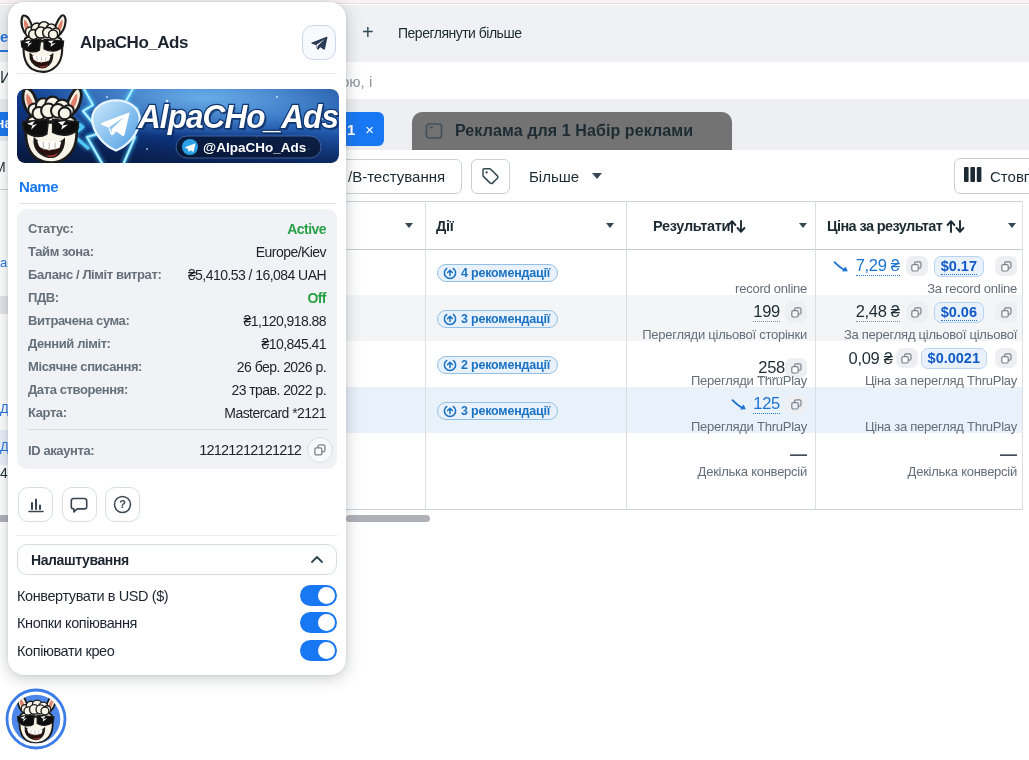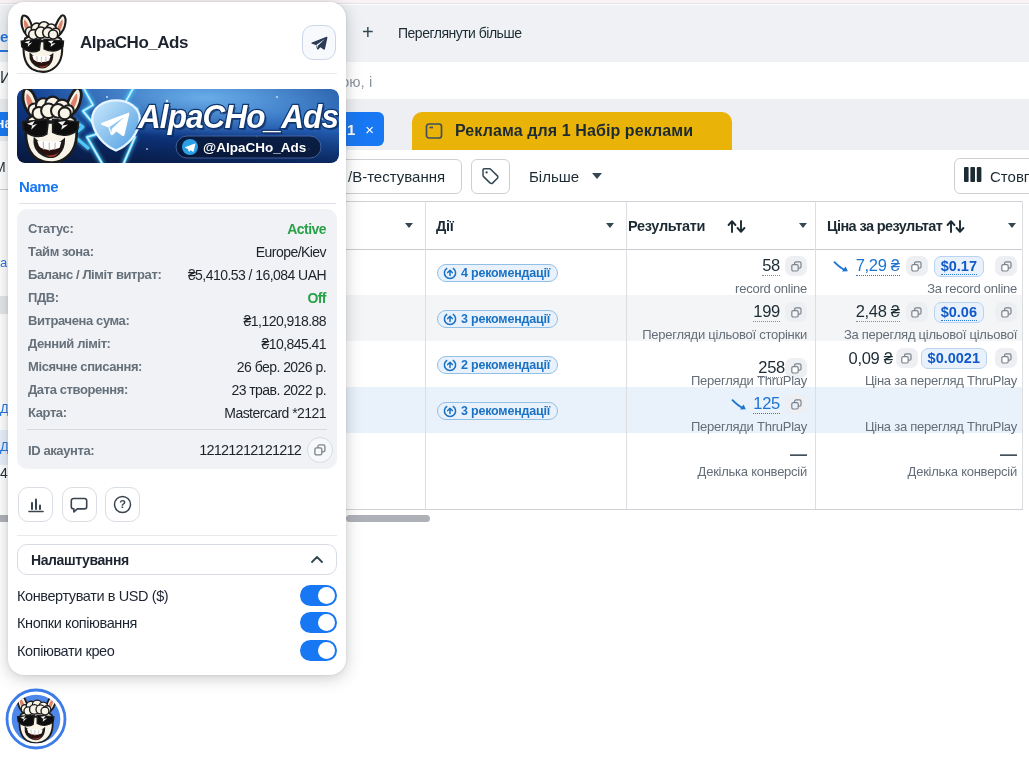--- a/index.html
+++ b/index.html
@@ -7,21 +7,21 @@
   
   #bg { position:absolute; inset:0; }
   .strip-top { position:absolute; left:0; top:0; width:1029px; height:4px; background:#faf3f5; border-bottom:1px solid #e7e1e4; }
   .bar1 { position:absolute; left:0; top:5px; width:1029px; height:57px; background:#eff1f4; }
   .bar1 .plus { position:absolute; left:362px; top:16px; font-size:20px; color:#344854; font-weight:400;}
   .bar1 .t { position:absolute; left:398px; top:20px; font-size:14px; letter-spacing:-0.5px; color:#1c2b33; }
   .bar2 { position:absolute; left:0; top:62px; width:1029px; height:37px; background:#fff; }
   .bar2 .t { position:absolute; left:341px; top:11px; font-size:15px; color:#8d949e; }
   .tabbar { position:absolute; left:0; top:99px; width:1029px; height:51px; background:#edeff2; }
   .chipblue { position:absolute; left:326px; top:13px; width:58px; height:34px; background:#1877f2; border-radius:6px; color:#fff; font-size:15px; font-weight:bold; display:flex; align-items:center; justify-content:flex-end; padding-right:10px; gap:10px;}
-  .tab { position:absolute; left:412px; top:13px; width:320px; height:38px; background:#eab308; border-radius:10px 10px 0 0; display:flex; align-items:center; padding-left:12px; gap:11px;}
+  .tab { position:absolute; left:412px; top:13px; width:320px; height:38px; background:#737373; border-radius:10px 10px 0 0; display:flex; align-items:center; padding-left:12px; gap:11px;}
   .tab .tt { font-size:16px; font-weight:bold; color:#1c2b33; letter-spacing:.1px;}
   .filterbar { position:absolute; left:0; top:150px; width:1029px; height:51px; background:#fff; }
   .fbox { position:absolute; border:1px solid #ccd0d5; border-radius:6px; background:#fff; }
   .caret { display:inline-block; width:0; height:0; border-left:5px solid transparent; border-right:5px solid transparent; border-top:6px solid #344854; }
   
   #tablewrap { position:absolute; left:340px; top:201px; width:683px; height:309px; background:#fff; }
   .trow { position:absolute; left:0; width:683px; }
   .vline { position:absolute; width:1px; background:#dcdee1; }
   .hline { position:absolute; left:0; width:683px; height:1px; background:#ced2d6; }
   .hcell { position:absolute; font-size:14.5px; font-weight:bold; color:#1c2b33; letter-spacing:-0.3px; }
@@ -104,21 +104,21 @@
     <div class="hline" style="top:48px; background:#c8ccd1;"></div>
     <div class="hline" style="top:308px;"></div>
     <div class="vline" style="left:85px; top:0; height:308px;"></div>
     <div class="vline" style="left:286px; top:0; height:308px;"></div>
     <div class="vline" style="left:475px; top:0; height:308px;"></div>
     <div class="vline" style="left:682px; top:0; height:308px;"></div>
 
     <div class="caret-s" style="left:65px; top:22px;"></div>
     <div class="hcell" style="left:96px; top:17px;">Дії</div>
     <div class="caret-s" style="left:266px; top:22px;"></div>
-    <div class="hcell" style="left:288px; top:17px;">Результати</div>
+    <div class="hcell" style="left:313px; top:17px;">Результати</div>
       <svg style="position:absolute;left:387px;top:19px;" width="20" height="13" viewBox="0 0 20 13">
         <path d="M5 12 L5 1.5 M1.6 5 L5 1.2 L8.4 5" fill="none" stroke="#1c2b33" stroke-width="1.9" stroke-linecap="round" stroke-linejoin="round"></path>
         <path d="M14 1 L14 11.5 M10.6 8 L14 11.8 L17.4 8" fill="none" stroke="#1c2b33" stroke-width="1.9" stroke-linecap="round" stroke-linejoin="round"></path>
       </svg>
     <div class="caret-s" style="left:459px; top:22px;"></div>
     <div class="hcell" style="left:487px; top:17px; letter-spacing:-0.6px;">Ціна за результат</div>
       <svg style="position:absolute;left:606px;top:19px;" width="20" height="13" viewBox="0 0 20 13">
         <path d="M5 12 L5 1.5 M1.6 5 L5 1.2 L8.4 5" fill="none" stroke="#1c2b33" stroke-width="1.9" stroke-linecap="round" stroke-linejoin="round"></path>
         <path d="M14 1 L14 11.5 M10.6 8 L14 11.8 L17.4 8" fill="none" stroke="#1c2b33" stroke-width="1.9" stroke-linecap="round" stroke-linejoin="round"></path>
       </svg>
@@ -134,29 +134,20 @@
         </svg>3 рекомендації</div>
     <div class="pill" style="left:97px; top:155px;"><svg class="recic" width="14" height="14" viewBox="0 0 14 14">
           <path d="M4.2 2.1 A5.6 5.6 0 1 0 9.8 2.1" fill="none" stroke="#1a72c4" stroke-width="1.5"></path>
           <path d="M7 9.5 L7 4.4 M4.7 6.6 L7 4.2 L9.3 6.6" fill="none" stroke="#1a72c4" stroke-width="1.5" stroke-linecap="round" stroke-linejoin="round"></path>
         </svg>2 рекомендації</div>
     <div class="pill" style="left:97px; top:201px;"><svg class="recic" width="14" height="14" viewBox="0 0 14 14">
           <path d="M4.2 2.1 A5.6 5.6 0 1 0 9.8 2.1" fill="none" stroke="#1a72c4" stroke-width="1.5"></path>
           <path d="M7 9.5 L7 4.4 M4.7 6.6 L7 4.2 L9.3 6.6" fill="none" stroke="#1a72c4" stroke-width="1.5" stroke-linecap="round" stroke-linejoin="round"></path>
         </svg>3 рекомендації</div>
 
-    <div class="cellline" style="left:287px; top:54px; width:188px; height:22px; padding-right:8px; gap:5px;">
-        <span class="num dotted">58</span>
-        <span class="copybtn">
-          <svg width="11" height="11" viewBox="0 0 11 11">
-            <rect x="3.6" y="0.8" width="6.4" height="6.4" rx="1.5" fill="none" stroke="#7b838c" stroke-width="1.2"></rect>
-            <rect x="0.8" y="3.6" width="6.4" height="6.4" rx="1.5" fill="#edeff2" stroke="#7b838c" stroke-width="1.2"></rect>
-          </svg>
-        </span>
-      </div>
     <div class="cellline" style="left:287px; top:100px; width:188px; height:22px; padding-right:8px; gap:5px;">
         <span class="num dotted">199</span>
         <span class="copybtn">
           <svg width="11" height="11" viewBox="0 0 11 11">
             <rect x="3.6" y="0.8" width="6.4" height="6.4" rx="1.5" fill="none" stroke="#7b838c" stroke-width="1.2"></rect>
             <rect x="0.8" y="3.6" width="6.4" height="6.4" rx="1.5" fill="#f4f5f7" stroke="#7b838c" stroke-width="1.2"></rect>
           </svg>
         </span>
       </div>
     <div class="cellline" style="left:287px; top:156px; width:188px; height:22px; padding-right:8px; ">

